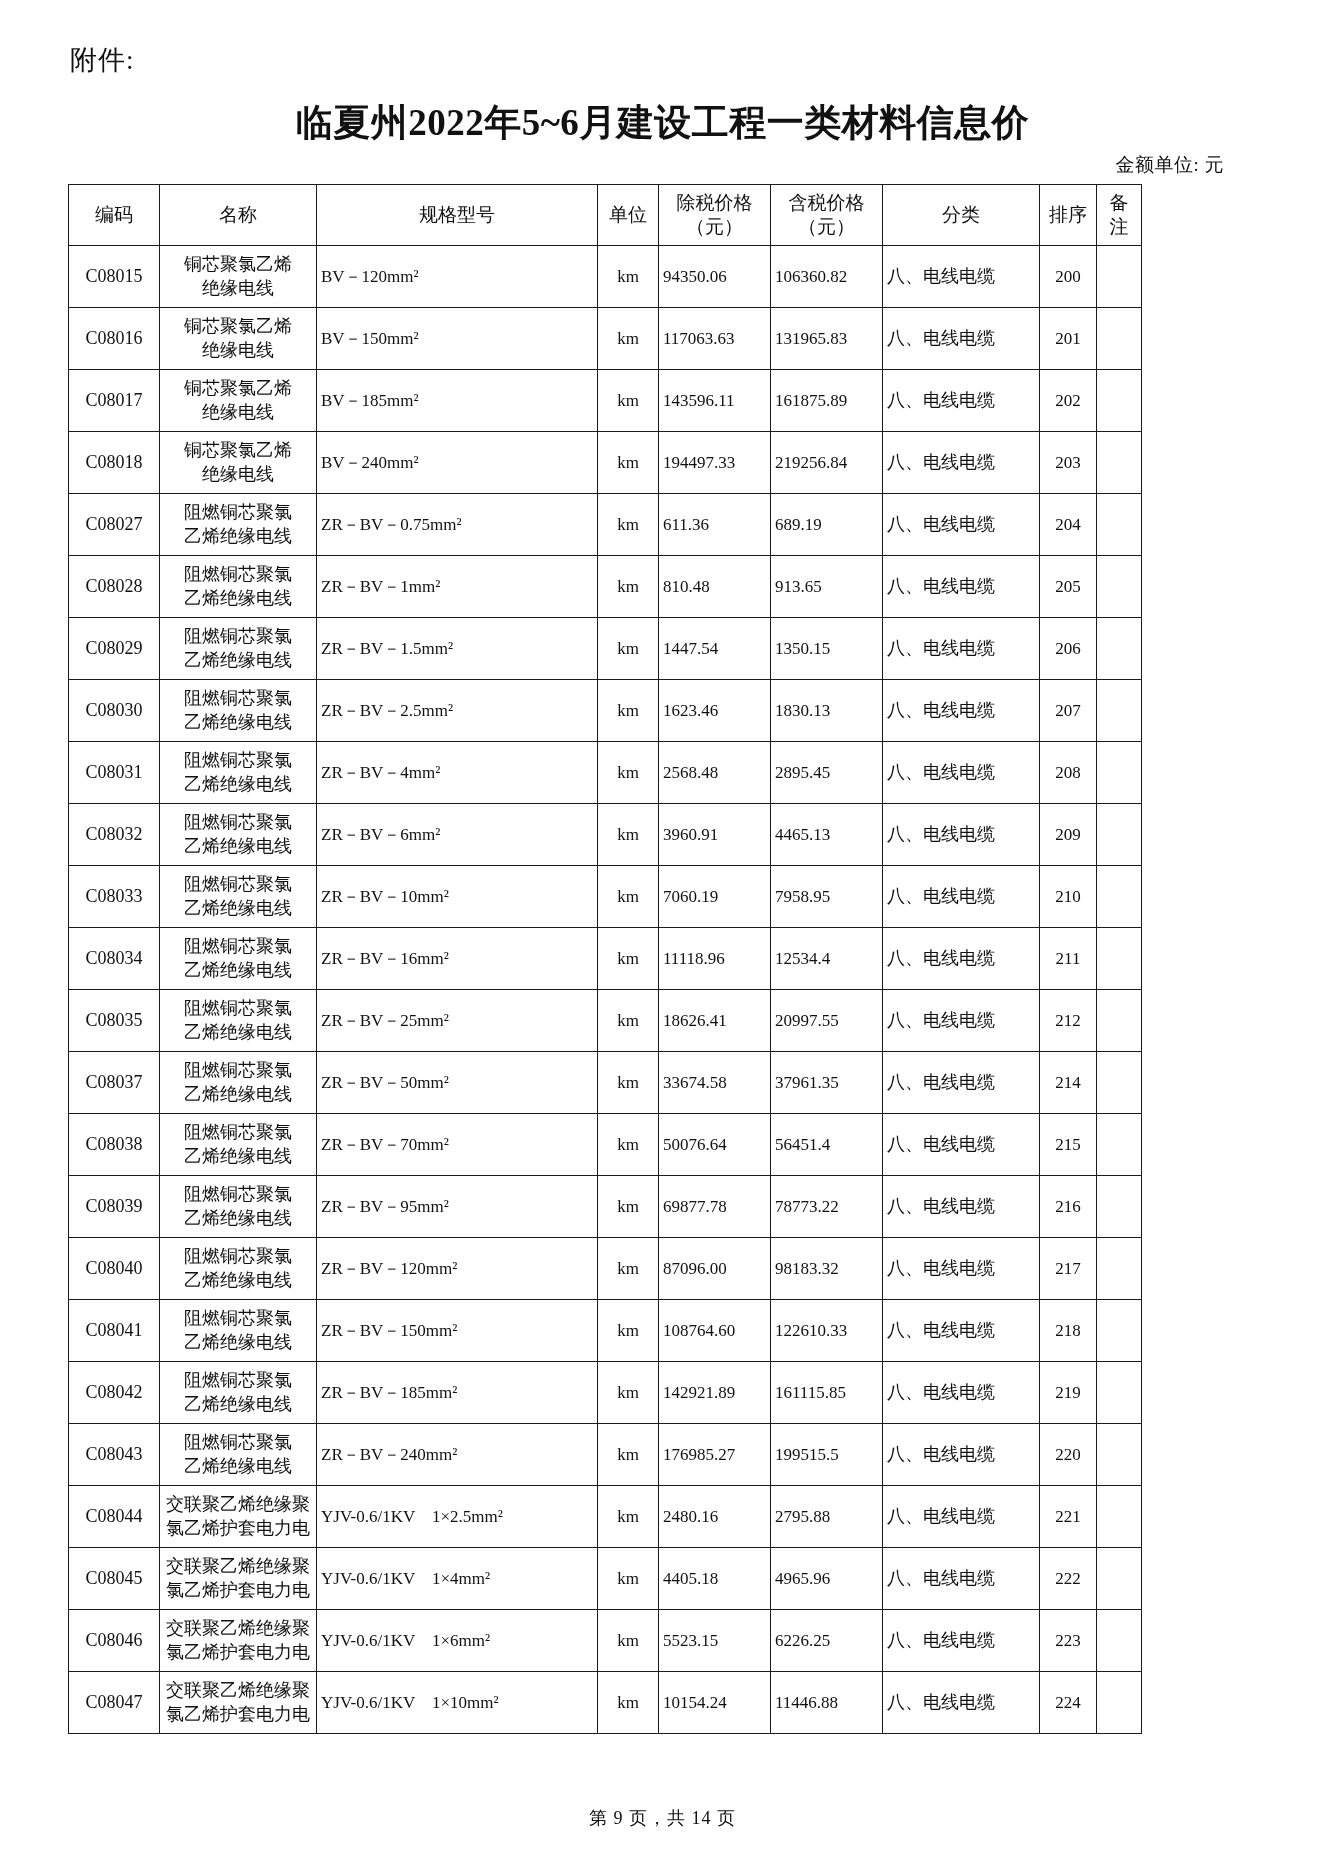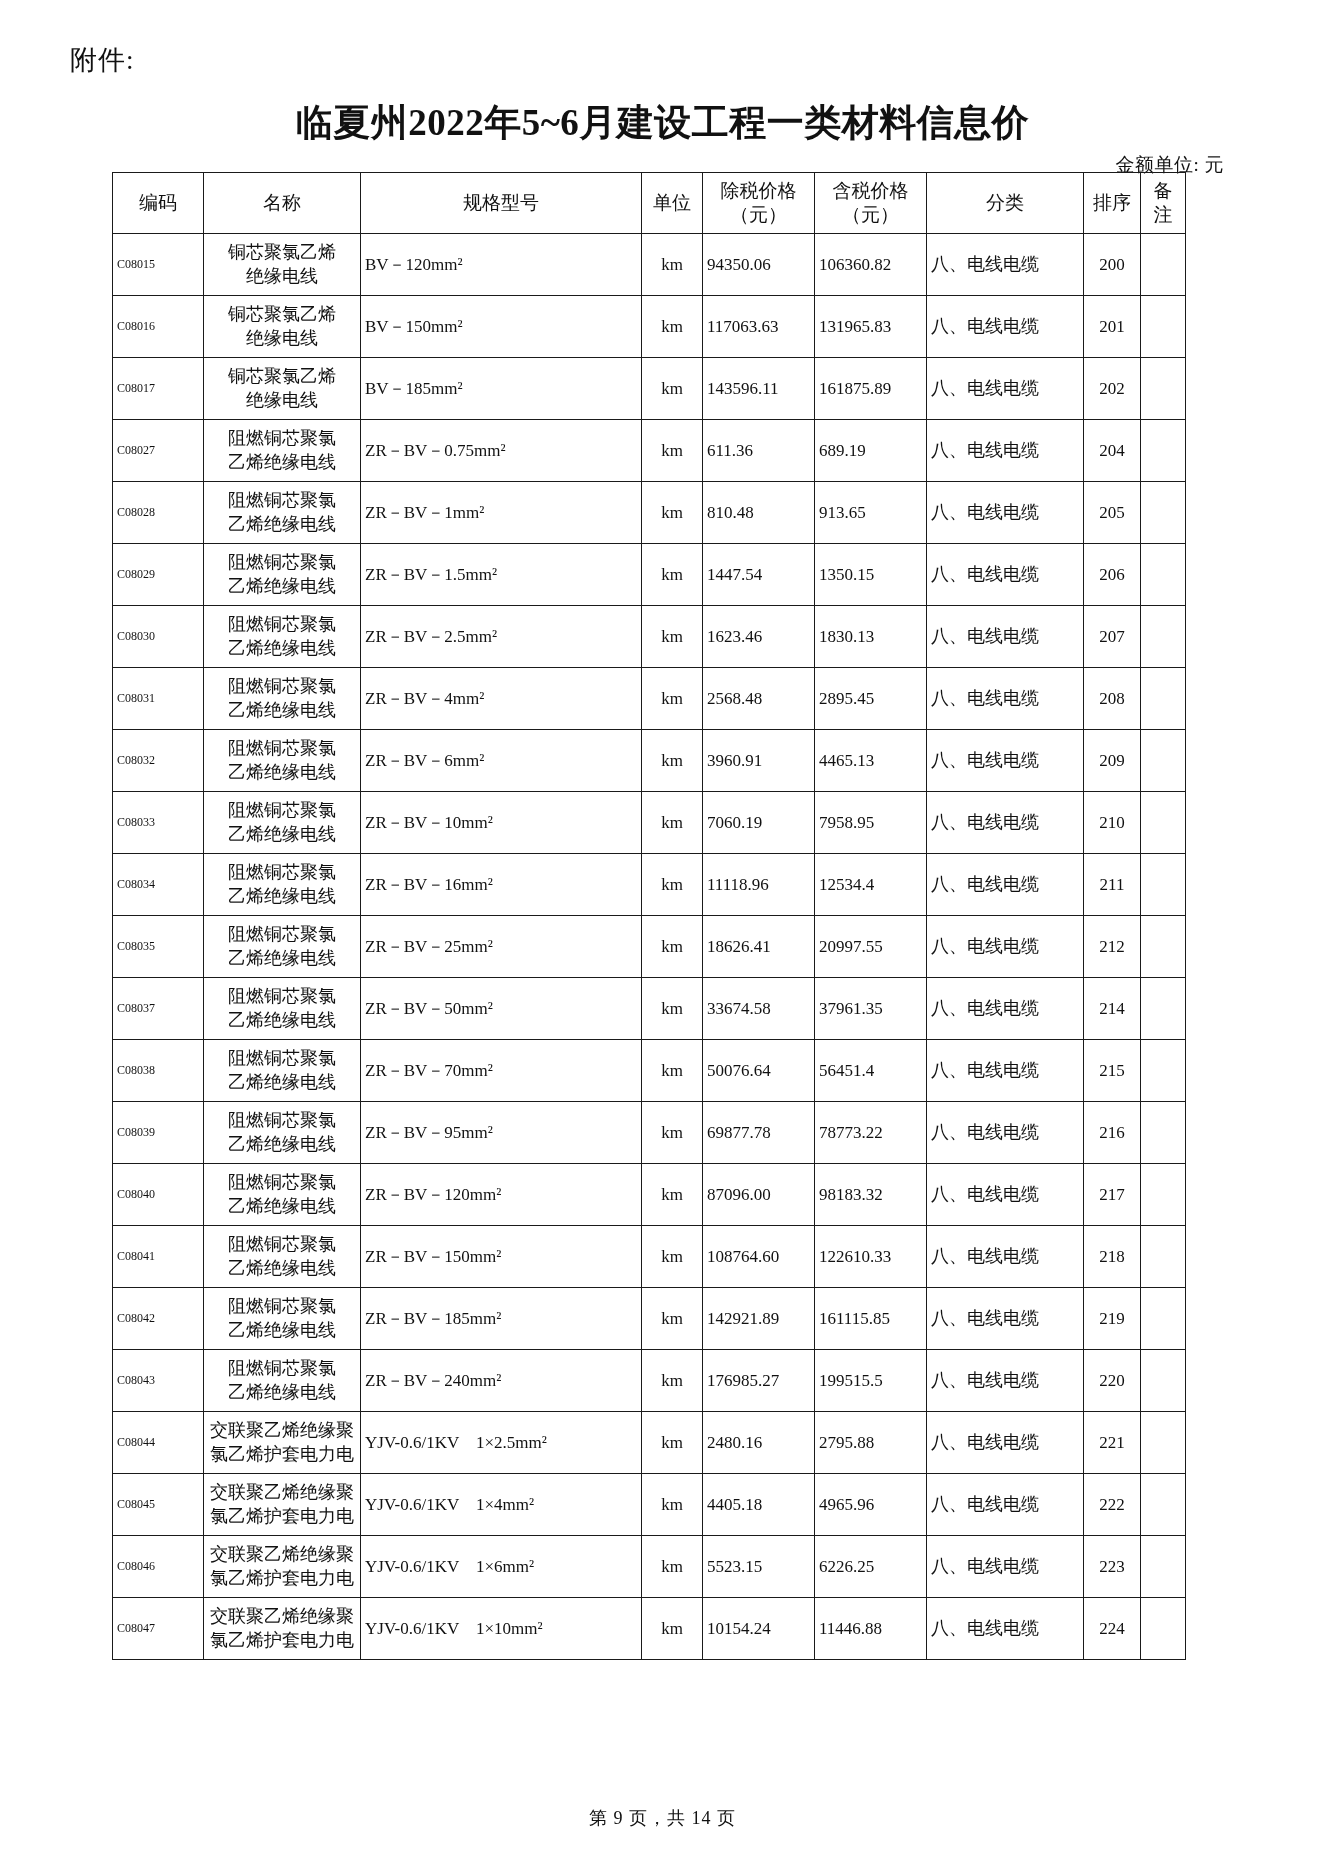--- a/index.html
+++ b/index.html
@@ -44,41 +44,40 @@
   .unit-note {
     position: absolute;
     right: 101px;
     top: 152px;
     font-size: 19px;
     letter-spacing: 0.5px;
   }
   table.pricelist {
     position: absolute;
     left: 68px;
-    top: 172px;
+    top: 184px;
     width: 988px;
     border-collapse: collapse;
     table-layout: fixed;
     font-size: 17px;
-    margin-left: 44px;
   }
   table.pricelist th,
   table.pricelist td {
     border: 1px solid #1a1a1a;
     padding: 2px 4px;
     vertical-align: middle;
     line-height: 1.28;
   }
   table.pricelist thead th {
     height: 56px;
     text-align: center;
     font-weight: normal;
     font-size: 19px;
   }
-  .c-code   { width: 82px;  font-family: "Liberation Serif", "DejaVu Serif", serif; font-size: 12px;}
+  .c-code   { width: 82px;  text-align: center; font-family: "Liberation Serif", "DejaVu Serif", serif; font-size: 18px;}
   .c-name   { width: 148px; text-align: center; padding-left: 8px; font-size: 18px; }
   .c-spec   { width: 272px; text-align: left; padding-left: 10px; font-size: 17px; }
   .c-unit   { width: 52px;  text-align: center; font-size: 17px; }
   .c-price  { width: 103px; text-align: left; font-size: 17px; }
   .c-cat    { width: 148px; text-align: left; padding-left: 8px; font-size: 18px; }
   .c-order  { width: 48px;  text-align: center; font-size: 17px; }
   .c-note   { width: 36px;  text-align: center; }
   tbody tr { height: 62px; }
   .name-cell { display: block; }
   .name-cell .l1, .name-cell .l2 { display: block; white-space: nowrap; }
@@ -167,20 +166,36 @@
           </td>
           <td class="c-spec">BV－185mm²</td>
           <td class="c-unit">km</td>
           <td class="c-price">143596.11</td>
           <td class="c-price">161875.89</td>
           <td class="c-cat">八、电线电缆</td>
           <td class="c-order">202</td>
           <td class="c-note"></td>
         </tr>
         <tr>
+          <td class="c-code">C08018</td>
+          <td class="c-name">
+            <span class="name-cell">
+              <span class="l1">铜芯聚氯乙烯</span>
+              <span class="l2">绝缘电线</span>
+            </span>
+          </td>
+          <td class="c-spec">BV－240mm²</td>
+          <td class="c-unit">km</td>
+          <td class="c-price">194497.33</td>
+          <td class="c-price">219256.84</td>
+          <td class="c-cat">八、电线电缆</td>
+          <td class="c-order">203</td>
+          <td class="c-note"></td>
+        </tr>
+        <tr>
           <td class="c-code">C08027</td>
           <td class="c-name">
             <span class="name-cell">
               <span class="l1">阻燃铜芯聚氯</span>
               <span class="l2">乙烯绝缘电线</span>
             </span>
           </td>
           <td class="c-spec">ZR－BV－0.75mm²</td>
           <td class="c-unit">km</td>
           <td class="c-price">611.36</td>

